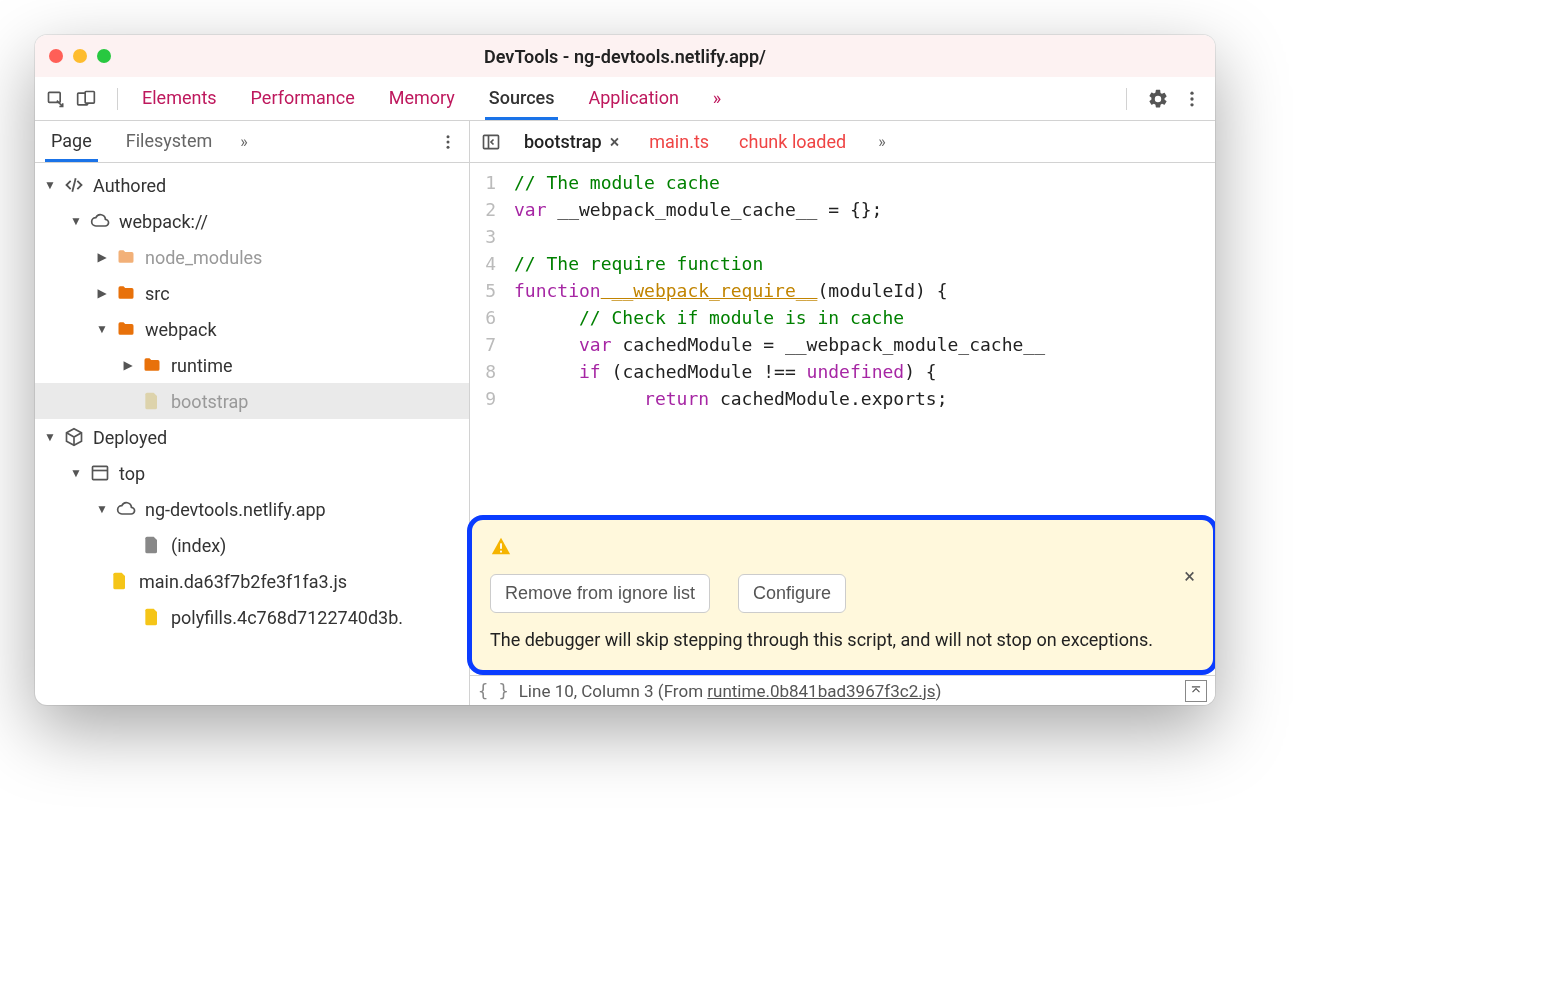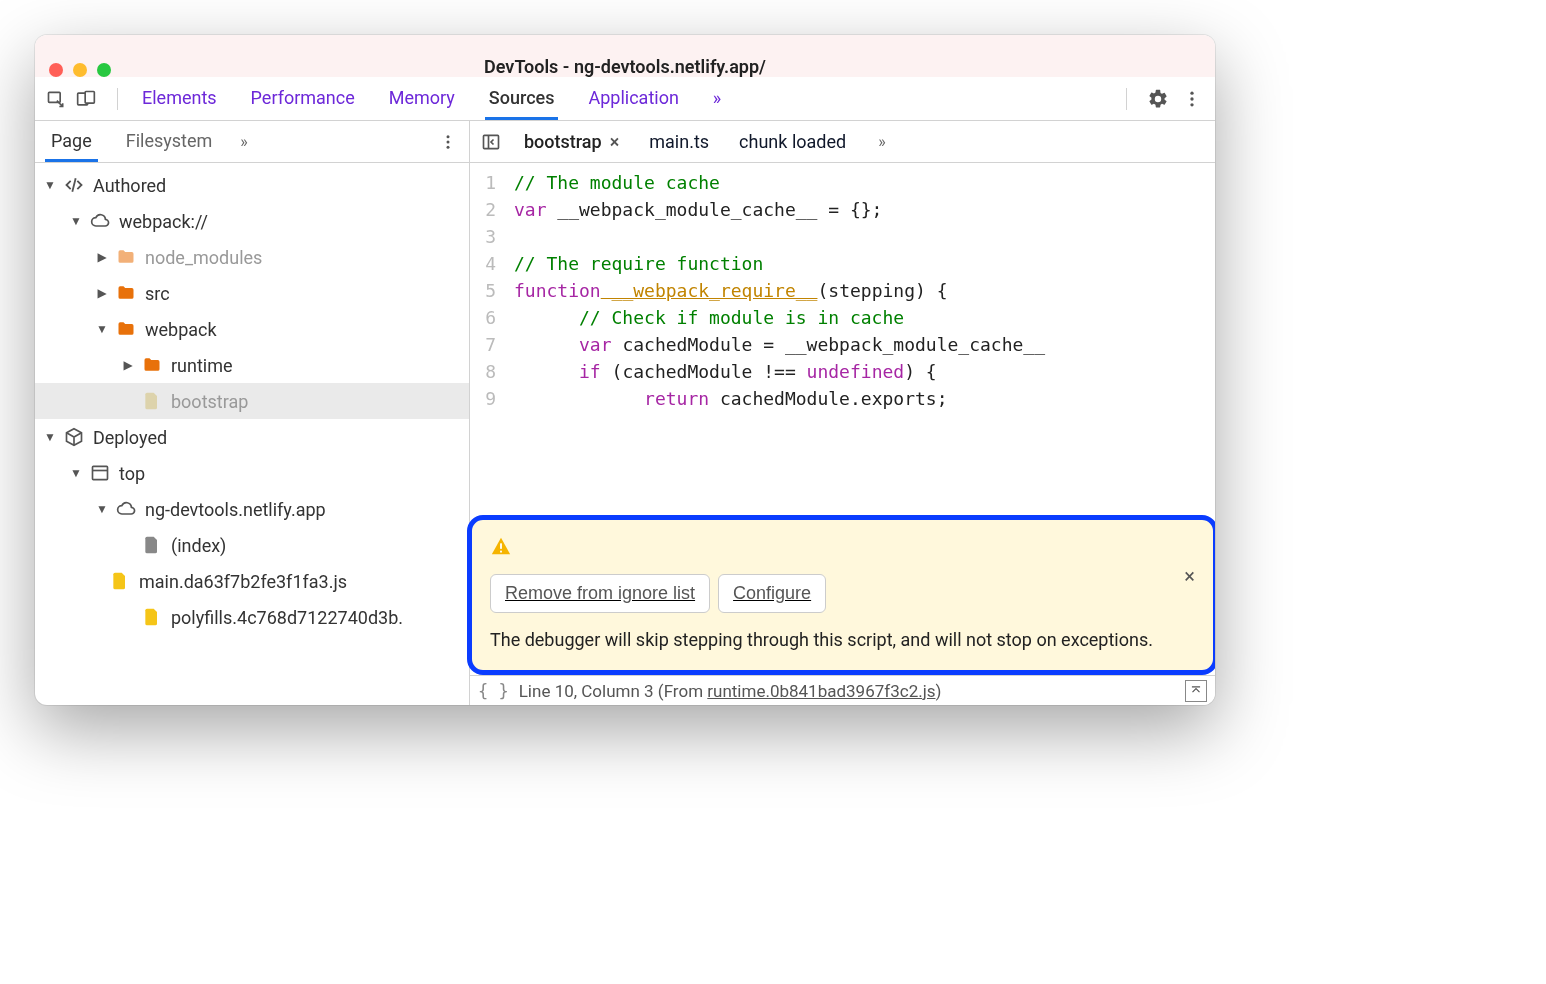--- a/index.html
+++ b/index.html
@@ -22,21 +22,21 @@
   overflow: hidden;
   display: flex;
   flex-direction: column;
 }
 
 
 .titlebar {
   height: 42px;
   background: #fdf2f2;
   display: flex;
-  align-items: flex-end;
+  align-items: center;
   padding: 0 14px;
   position: relative;
 }
 .traffic { display: flex; gap: 10px; }
 .dot { width: 14px; height: 14px; border-radius: 50%; }
 .dot.red { background: #ff5f57; }
 .dot.yellow { background: #febc2e; }
 .dot.green { background: #28c840; }
 .title { position: absolute; left: 50%; transform: translateX(-50%); font-weight: 600; font-size: 18px; color: #222; }
 
@@ -46,21 +46,21 @@
   display: flex;
   align-items: center;
   border-bottom: 1px solid #d2d2d2;
   padding: 0 10px;
 }
 .tb-left { display: flex; align-items: center; gap: 8px; padding-right: 10px; }
 .tb-sep { width: 1px; height: 22px; background: #d2d2d2; margin: 0 10px; }
 .tb-icon { width: 22px; height: 22px; display: flex; align-items: center; justify-content: center; color: #555; cursor: pointer; }
 .tb-icon svg { width: 20px; height: 20px; }
 .tabs { display: flex; gap: 26px; margin-left: 10px; }
-.tab { font-size: 18px; color: #6d28d9; cursor: pointer; padding: 8px 4px; border-bottom: 3px solid transparent; }
+.tab { font-size: 18px; color: #be185d; cursor: pointer; padding: 8px 4px; border-bottom: 3px solid transparent; }
 .tab.active { color: #1a73e8; border-bottom-color: #1a73e8; font-weight: 500; margin-bottom: -1px; color:#222; border-bottom-color:#1a73e8;}
 .tab.active{color:#333;}
 .toolbar .right { margin-left: auto; display: flex; align-items: center; gap: 8px; }
 .gear,.more { color: #555; cursor: pointer; width:26px;height:26px;display:flex;align-items:center;justify-content:center;}
 
 
 .main { flex: 1; display: flex; min-height: 0; }
 .sidebar {
   width: 435px;
   border-right: 1px solid #d2d2d2;
@@ -100,21 +100,21 @@
 }
 .editor-tabs {
   height: 42px;
   display: flex;
   align-items: center;
   border-bottom: 1px solid #d2d2d2;
   padding: 0 8px;
   gap: 10px;
 }
 .navtoggle { width:26px;height:26px;color:#555;cursor:pointer;display:flex;align-items:center;justify-content:center;}
-.ftab { font-size: 18px; color: #0f172a; padding: 0 10px; display: flex; align-items: center; gap: 8px; height:100%;cursor:pointer;}
+.ftab { font-size: 18px; color: #ef4444; padding: 0 10px; display: flex; align-items: center; gap: 8px; height:100%;cursor:pointer;}
 .ftab.active { background: #fff; font-weight:500; color:#222;}
 .ftab .close { color:#555; font-size:18px;}
 .editor-tabs .chev { margin-left: 12px; color:#666;cursor:pointer;}
 
 .code-area { flex: 1; display: flex; font-family: ui-monospace, Menlo, Consolas, monospace; font-size: 18px; overflow: hidden; position: relative; }
 .gutter { width: 34px; text-align: right; color: #bbb; padding: 6px 8px 6px 0; line-height: 27px; user-select:none;}
 .code { padding: 6px 0 6px 10px; line-height: 27px; white-space: pre; color: #222; }
 .kw { color: #a626a4; }
 .fn { color: #c18401; text-decoration: underline; }
 .cm { color: #008000; }
@@ -125,21 +125,21 @@
   left: 0; right: 0; bottom: 30px;
   background: #fff8dc;
   border: 5px solid #0a3cff;
   border-radius: 16px;
   padding: 16px 18px 18px;
   margin: 0 -3px;
 }
 .banner-head { display:flex; align-items:center; gap:12px; font-size:18px; color:#222; }
 .warn { color:#f5b400; }
 .banner-close { position:absolute; right:18px; top:44px; color:#555; cursor:pointer; font-size:20px; }
-.banner-btns { display:flex; gap:8px; margin-top:12px;text-decoration:underline; }
+.banner-btns { display:flex; gap:28px; margin-top:12px; }
 .bbtn { background:#fff; border:1px solid #ccc; border-radius:6px; padding:8px 14px; font-size:18px; color:#555; cursor:pointer; }
 .banner-desc { margin-top:14px; font-size:18px; color:#222; line-height:1.4; }
 
 
 .status {
   height: 30px;
   border-top: 1px solid #d2d2d2;
   display: flex;
   align-items: center;
   padding: 0 8px;
@@ -380,21 +380,21 @@
             <div>5</div>
             <div>6</div>
             <div>7</div>
             <div>8</div>
             <div>9</div>
           </div>
         <div class="code"><span class="cm">// The module cache</span>
 <span class="kw">var</span><span> __webpack_module_cache__ = {};</span>
 
 <span class="cm">// The require function</span>
-<span class="kw">function</span><span class="fn"> __webpack_require__</span><span>(stepping) {</span>
+<span class="kw">function</span><span class="fn"> __webpack_require__</span><span>(moduleId) {</span>
 <span class="cm">      // Check if module is in cache</span>
 <span class="kw">      var</span><span> cachedModule = __webpack_module_cache__</span>
 <span class="kw">      if</span><span> (cachedModule !== </span><span class="kw">undefined</span><span>) {</span>
 <span class="kw">            return</span><span> cachedModule.exports;</span></div>
       </div>
 
       <div class="banner-wrap">
         <div class="banner-head">
           <span class="warn">
             <svg viewBox="0 0 24 24" width="22" height="22" fill="#f5b400">

